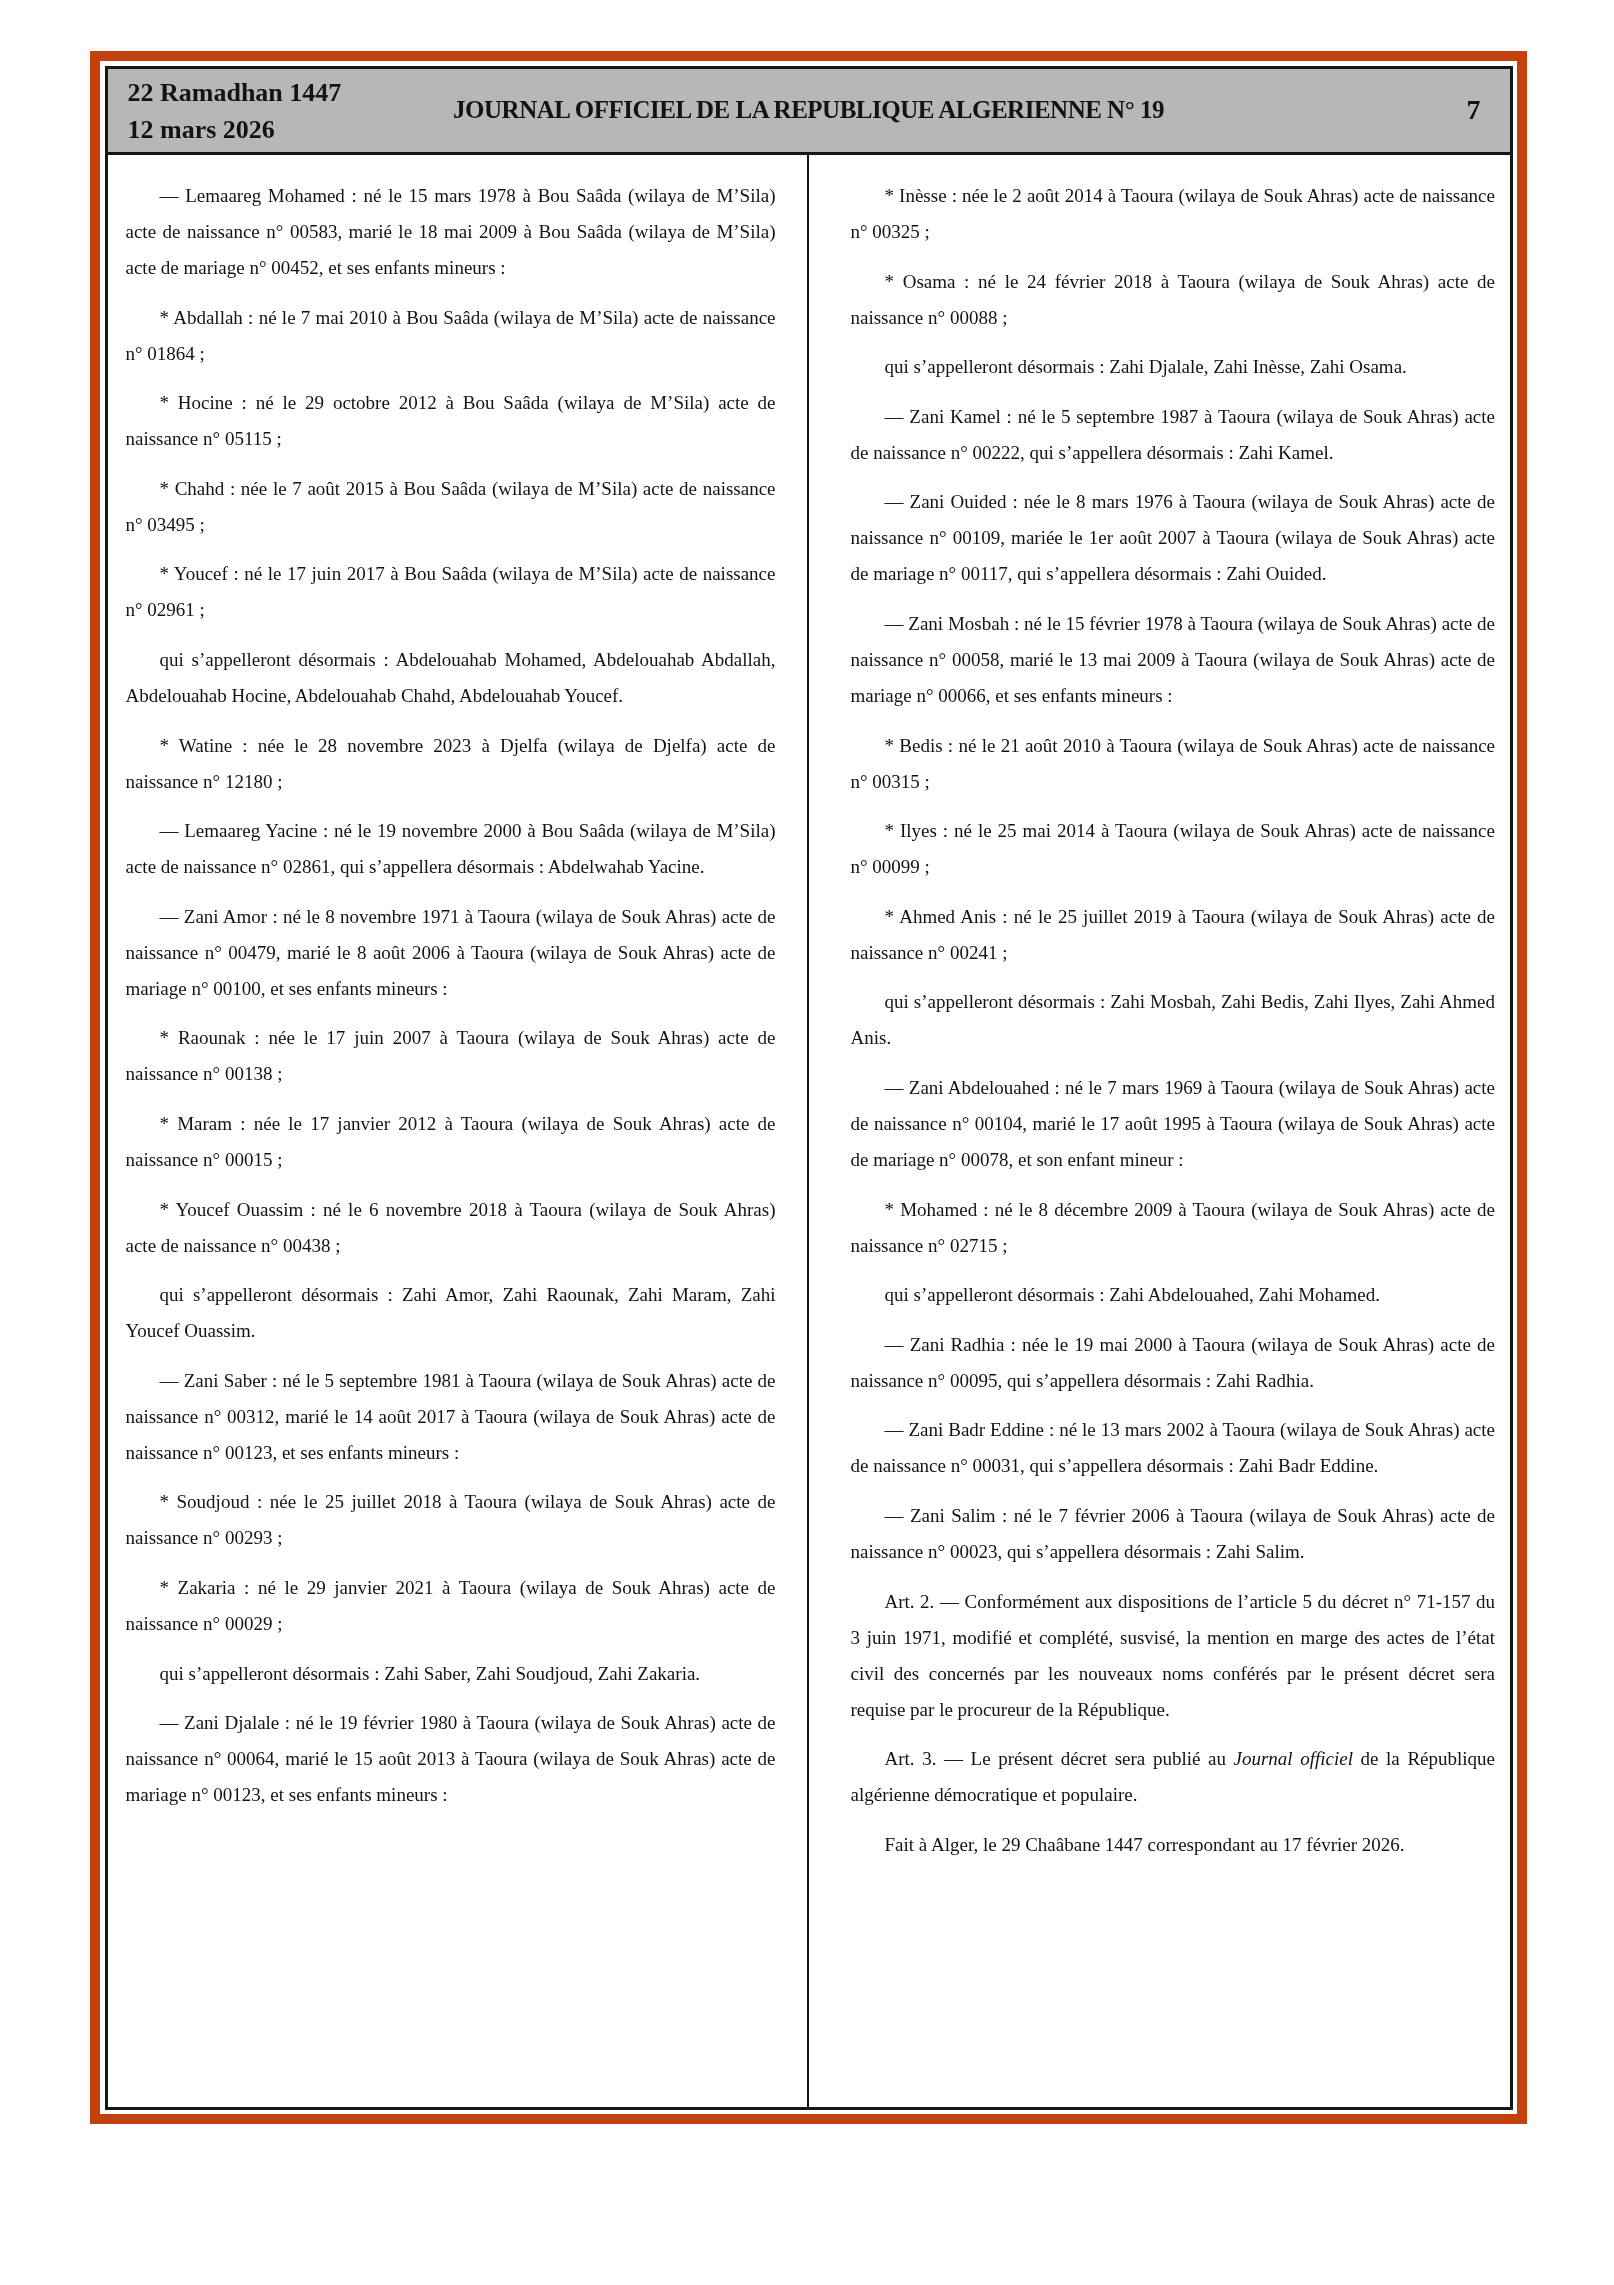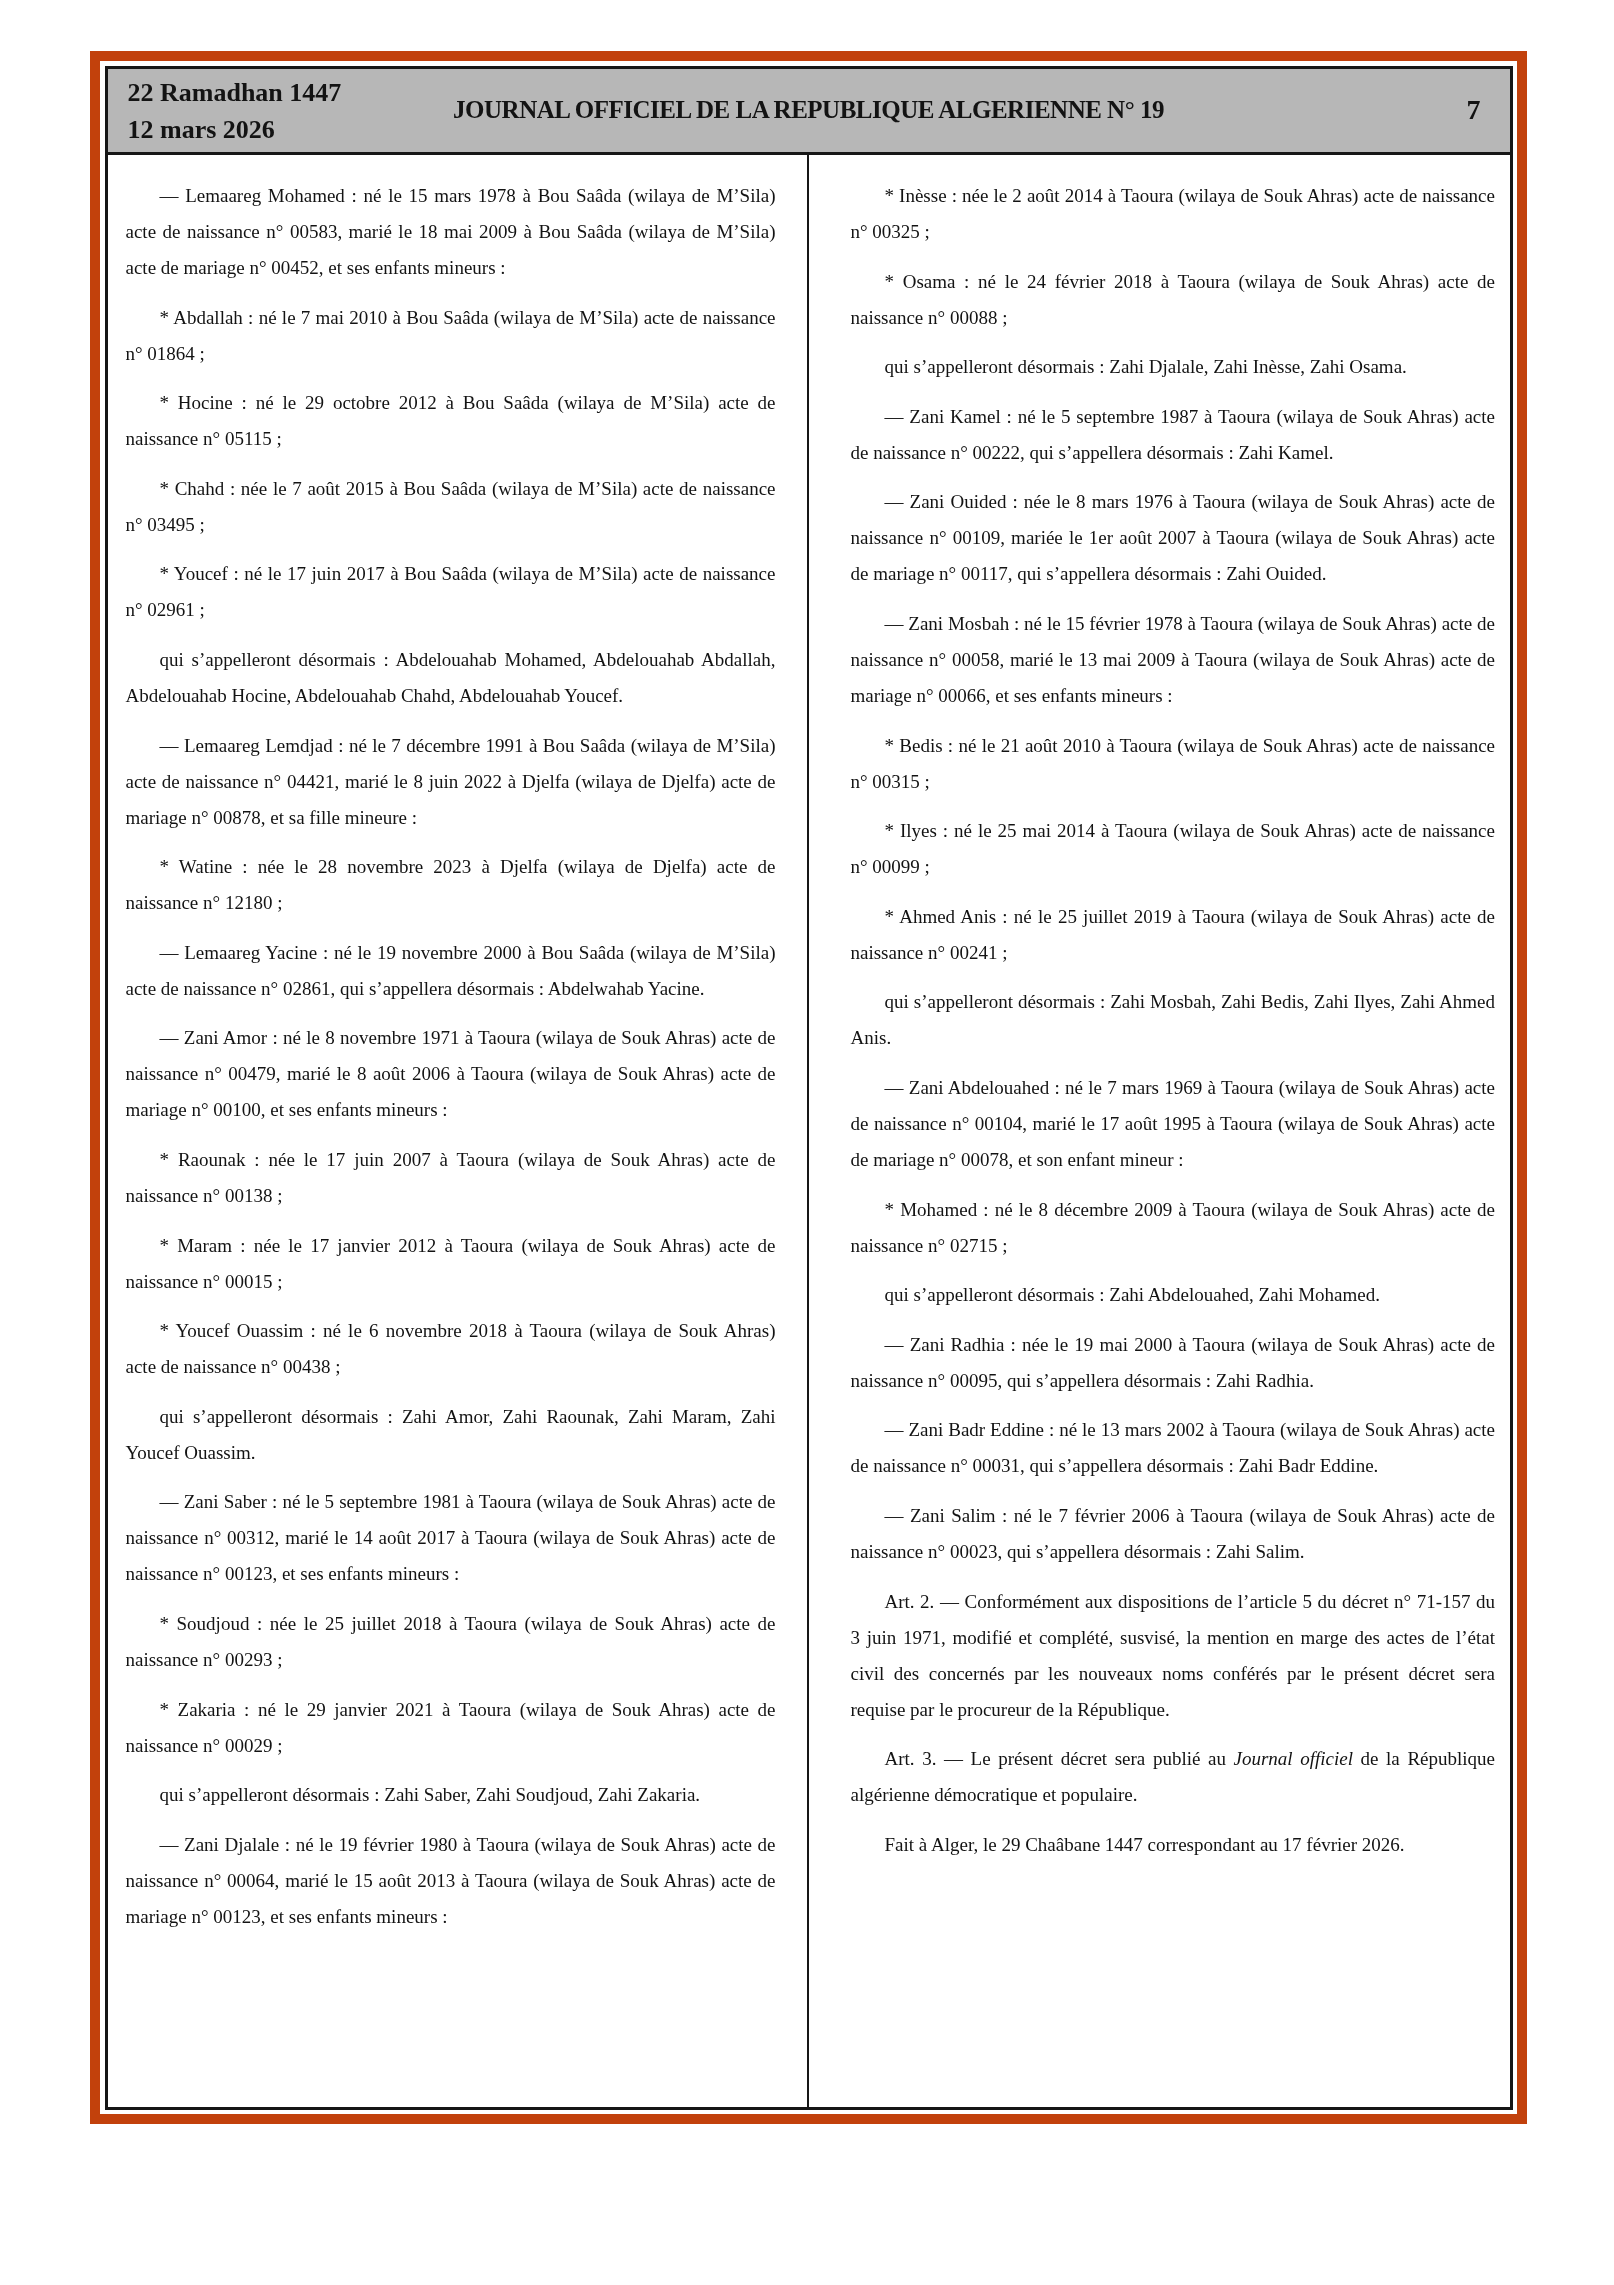--- a/index.html
+++ b/index.html
@@ -108,21 +108,20 @@
       <div class="page-num">7</div>
     </header>
     <main class="content">
       <section class="col col-left" id="col-left">
           <p class="para entry">— Lemaareg Mohamed : né le 15 mars 1978 à Bou Saâda (wilaya de M’Sila) acte de naissance n° 00583, marié le 18 mai 2009 à Bou Saâda (wilaya de M’Sila) acte de mariage n° 00452, et ses enfants mineurs :</p>
           <p class="para child">* Abdallah : né le 7 mai 2010 à Bou Saâda (wilaya de M’Sila) acte de naissance n° 01864 ;</p>
           <p class="para child">* Hocine : né le 29 octobre 2012 à Bou Saâda (wilaya de M’Sila) acte de naissance n° 05115 ;</p>
           <p class="para child">* Chahd : née le 7 août 2015 à Bou Saâda (wilaya de M’Sila) acte de naissance n° 03495 ;</p>
           <p class="para child">* Youcef : né le 17 juin 2017 à Bou Saâda (wilaya de M’Sila) acte de naissance n° 02961 ;</p>
           <p class="para child">qui s’appelleront désormais : Abdelouahab Mohamed, Abdelouahab Abdallah, Abdelouahab Hocine, Abdelouahab Chahd, Abdelouahab Youcef.</p>
-          <p class="para entry">— Lemaareg Lemdjad : né le 7 décembre 1991 à Bou Saâda (wilaya de M’Sila) acte de naissance n° 04421, marié le 8 juin 2022 à Djelfa (wilaya de Djelfa) acte de mariage n° 00878, et sa fille mineure :</p>
           <p class="para child">* Watine : née le 28 novembre 2023 à Djelfa (wilaya de Djelfa) acte de naissance n° 12180 ;</p>
           <p class="para entry">— Lemaareg Yacine : né le 19 novembre 2000 à Bou Saâda (wilaya de M’Sila) acte de naissance n° 02861, qui s’appellera désormais : Abdelwahab Yacine.</p>
           <p class="para entry">— Zani Amor : né le 8 novembre 1971 à Taoura (wilaya de Souk Ahras) acte de naissance n° 00479, marié le 8 août 2006 à Taoura (wilaya de Souk Ahras) acte de mariage n° 00100, et ses enfants mineurs :</p>
           <p class="para child">* Raounak : née le 17 juin 2007 à Taoura (wilaya de Souk Ahras) acte de naissance n° 00138 ;</p>
           <p class="para child">* Maram : née le 17 janvier 2012 à Taoura (wilaya de Souk Ahras) acte de naissance n° 00015 ;</p>
           <p class="para child">* Youcef Ouassim : né le 6 novembre 2018 à Taoura (wilaya de Souk Ahras) acte de naissance n° 00438 ;</p>
           <p class="para child">qui s’appelleront désormais : Zahi Amor, Zahi Raounak, Zahi Maram, Zahi Youcef Ouassim.</p>
           <p class="para entry">— Zani Saber : né le 5 septembre 1981 à Taoura (wilaya de Souk Ahras) acte de naissance n° 00312, marié le 14 août 2017 à Taoura (wilaya de Souk Ahras) acte de naissance n° 00123, et ses enfants mineurs :</p>
           <p class="para child">* Soudjoud : née le 25 juillet 2018 à Taoura (wilaya de Souk Ahras) acte de naissance n° 00293 ;</p>
           <p class="para child">* Zakaria : né le 29 janvier 2021 à Taoura (wilaya de Souk Ahras) acte de naissance n° 00029 ;</p>

